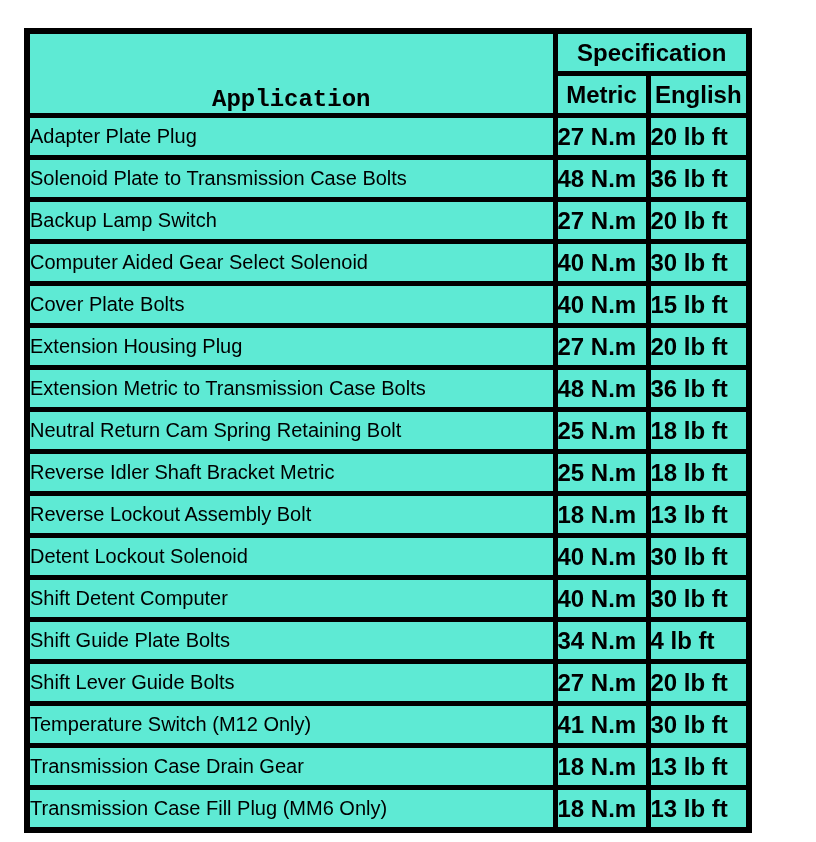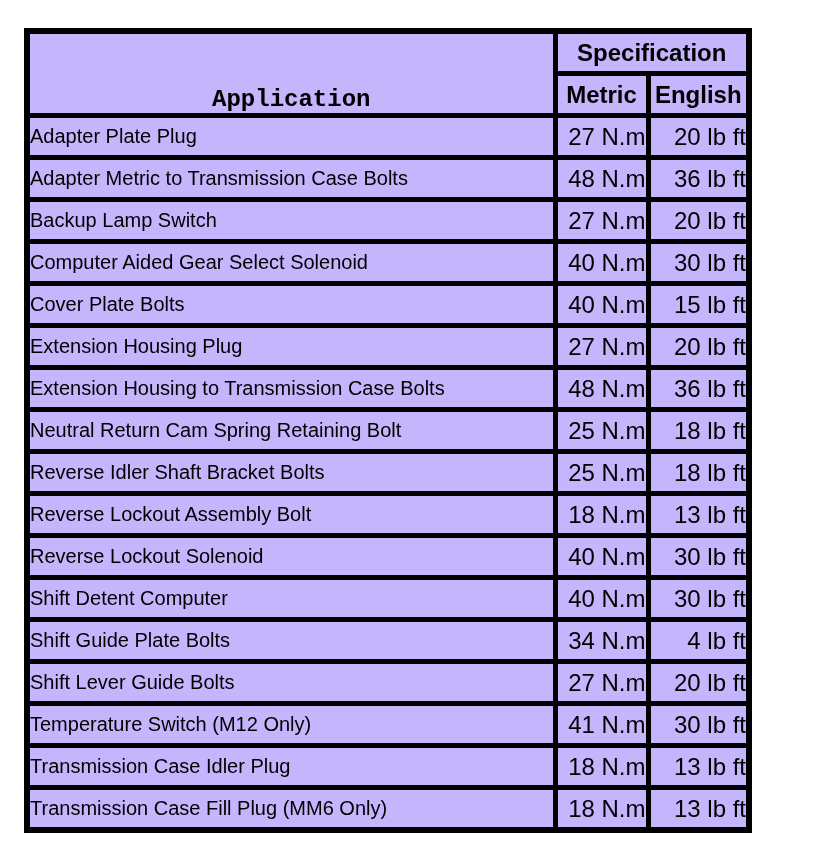--- a/index.html
+++ b/index.html
@@ -24,21 +24,21 @@
     top: 28px;
     border-collapse: collapse;
     table-layout: fixed;
     background: #ffffff;
   }
   table.spec-table td, table.spec-table th {
     border: 5px solid #000000;
     padding: 0;
     overflow: hidden;
     white-space: nowrap;
-    background: #c4b5fd;
+    background: #5eead4;
   }
   table.spec-table {
     border: 6px solid #000000;
   }
   col.col-app { width: 528px; }
   col.col-metric { width: 93px; }
   col.col-english { width: 101px; }
 
   th.hdr {
     font-weight: bold;
@@ -55,22 +55,22 @@
   td.app-cell {
     font-size: 20px;
     font-weight: normal;
     text-align: left;
     vertical-align: middle;
     padding-left: 6px;
     height: 37px;
   }
   td.val-cell {
     font-size: 24px;
-    font-weight: normal;
-    text-align: right;
+    font-weight: bold;
+    text-align: left;
     vertical-align: middle;
     height: 37px;
   }
 </style>
 </head>
 <body>
 
 <div class="page">
   <table class="spec-table">
     <colgroup>
@@ -88,21 +88,21 @@
         <th class="hdr">English</th>
       </tr>
     </thead>
     <tbody>
         <tr>
           <td class="app-cell">Adapter Plate Plug</td>
           <td class="val-cell">27 N.m</td>
           <td class="val-cell">20 lb ft</td>
         </tr>
         <tr>
-          <td class="app-cell">Adapter Metric to Transmission Case Bolts</td>
+          <td class="app-cell">Solenoid Plate to Transmission Case Bolts</td>
           <td class="val-cell">48 N.m</td>
           <td class="val-cell">36 lb ft</td>
         </tr>
         <tr>
           <td class="app-cell">Backup Lamp Switch</td>
           <td class="val-cell">27 N.m</td>
           <td class="val-cell">20 lb ft</td>
         </tr>
         <tr>
           <td class="app-cell">Computer Aided Gear Select Solenoid</td>
@@ -113,41 +113,41 @@
           <td class="app-cell">Cover Plate Bolts</td>
           <td class="val-cell">40 N.m</td>
           <td class="val-cell">15 lb ft</td>
         </tr>
         <tr>
           <td class="app-cell">Extension Housing Plug</td>
           <td class="val-cell">27 N.m</td>
           <td class="val-cell">20 lb ft</td>
         </tr>
         <tr>
-          <td class="app-cell">Extension Housing to Transmission Case Bolts</td>
+          <td class="app-cell">Extension Metric to Transmission Case Bolts</td>
           <td class="val-cell">48 N.m</td>
           <td class="val-cell">36 lb ft</td>
         </tr>
         <tr>
           <td class="app-cell">Neutral Return Cam Spring Retaining Bolt</td>
           <td class="val-cell">25 N.m</td>
           <td class="val-cell">18 lb ft</td>
         </tr>
         <tr>
-          <td class="app-cell">Reverse Idler Shaft Bracket Bolts</td>
+          <td class="app-cell">Reverse Idler Shaft Bracket Metric</td>
           <td class="val-cell">25 N.m</td>
           <td class="val-cell">18 lb ft</td>
         </tr>
         <tr>
           <td class="app-cell">Reverse Lockout Assembly Bolt</td>
           <td class="val-cell">18 N.m</td>
           <td class="val-cell">13 lb ft</td>
         </tr>
         <tr>
-          <td class="app-cell">Reverse Lockout Solenoid</td>
+          <td class="app-cell">Detent Lockout Solenoid</td>
           <td class="val-cell">40 N.m</td>
           <td class="val-cell">30 lb ft</td>
         </tr>
         <tr>
           <td class="app-cell">Shift Detent Computer</td>
           <td class="val-cell">40 N.m</td>
           <td class="val-cell">30 lb ft</td>
         </tr>
         <tr>
           <td class="app-cell">Shift Guide Plate Bolts</td>
@@ -158,21 +158,21 @@
           <td class="app-cell">Shift Lever Guide Bolts</td>
           <td class="val-cell">27 N.m</td>
           <td class="val-cell">20 lb ft</td>
         </tr>
         <tr>
           <td class="app-cell">Temperature Switch (M12 Only)</td>
           <td class="val-cell">41 N.m</td>
           <td class="val-cell">30 lb ft</td>
         </tr>
         <tr>
-          <td class="app-cell">Transmission Case Idler Plug</td>
+          <td class="app-cell">Transmission Case Drain Gear</td>
           <td class="val-cell">18 N.m</td>
           <td class="val-cell">13 lb ft</td>
         </tr>
         <tr>
           <td class="app-cell">Transmission Case Fill Plug (MM6 Only)</td>
           <td class="val-cell">18 N.m</td>
           <td class="val-cell">13 lb ft</td>
         </tr>
       </tbody>
   </table>

